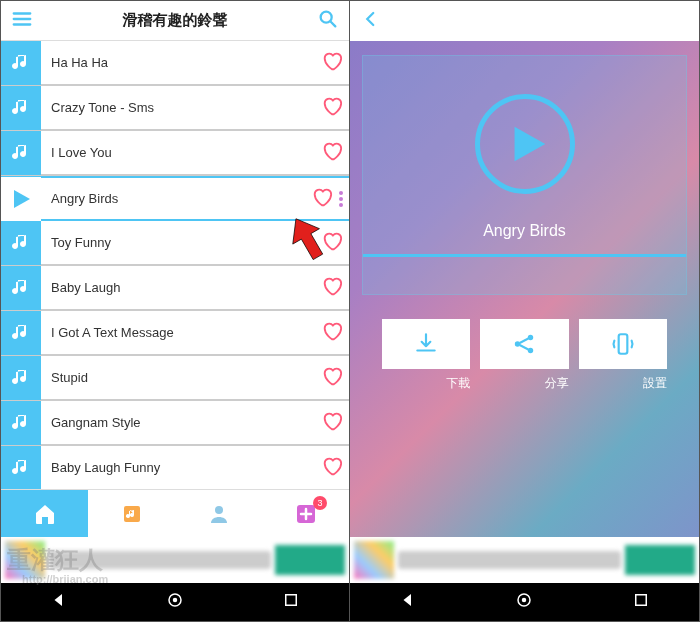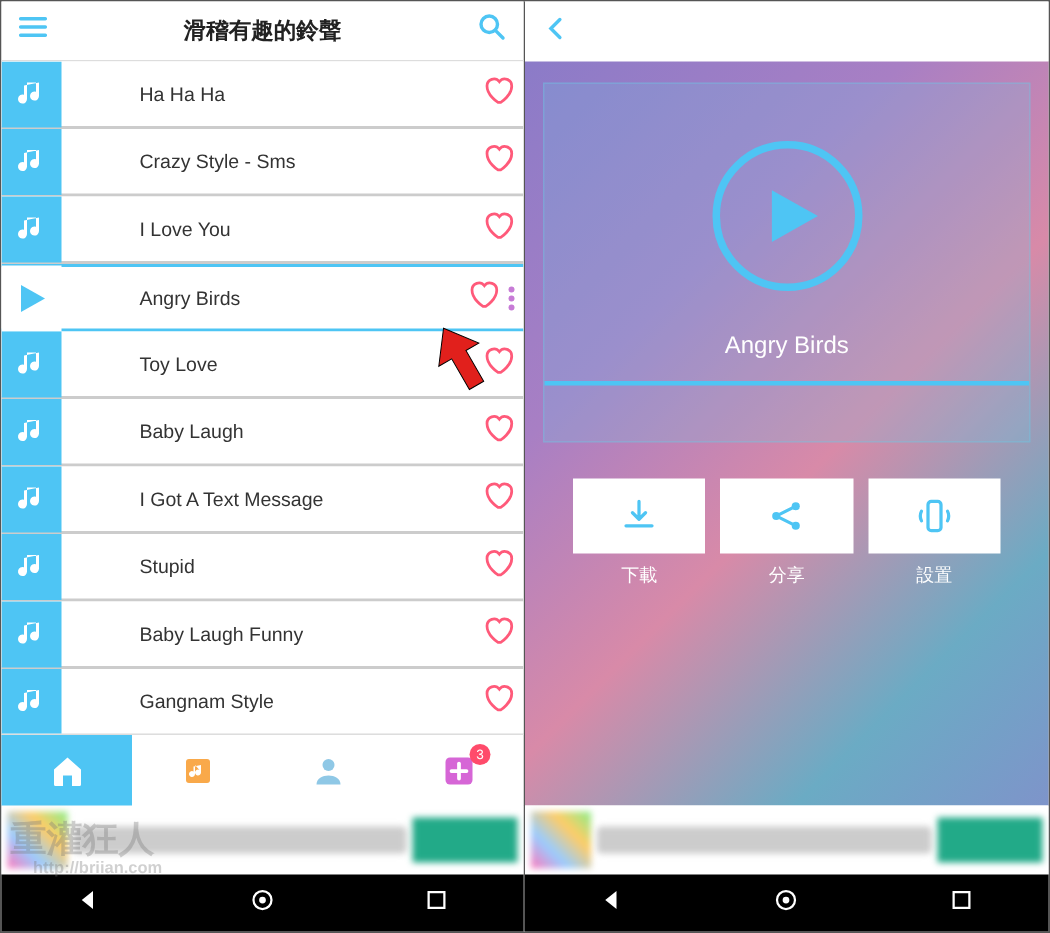--- a/index.html
+++ b/index.html
@@ -14,21 +14,21 @@
 .menu-btn svg, .search-btn svg { width: 22px; height: 22px; }
 .hdr-title { font-size: 15px; font-weight: 600; color: #222; }
 
 
 .list { flex: 1; overflow: hidden; background: #fff; }
 .row { height: 45px; display: flex; align-items: center; border-bottom: 2px solid #ccc; background: #fff; position: relative; }
 .row-sel { border-top: 2px solid #4ec5f4; border-bottom: 2px solid #4ec5f4; }
 .tile { width: 40px; height: 44px; background: #4ec5f4; display: flex; align-items: center; justify-content: center; margin-right: 10px; }
 .tile svg { width: 24px; height: 24px; }
 .tile-sel { background: #fff; }
-.row-label { flex: 1; font-size: 13px; color: #333; margin-left: 42px; }
+.row-label { flex: 1; font-size: 13px; color: #333; }
 .heart { width: 22px; height: 22px; margin-right: 6px; }
 .more-dots { display: flex; flex-direction: column; align-items: center; margin-right: 6px; gap: 2px; }
 .more-dots span { width: 4px; height: 4px; border-radius: 50%; background: #c77bd6; }
 
 
 .nav { height: 48px; background: #fff; display: flex; border-top: 1px solid #ddd; }
 .nav-item { flex: 1; display: flex; align-items: center; justify-content: center; position: relative; }
 .nav-home { background: #4ec5f4; }
 .nav-item svg { width: 24px; height: 24px; }
 .badge { position: absolute; top: 6px; right: 22px; width: 14px; height: 14px; border-radius: 7px; background: #ff4b6b; color: #fff; font-size: 9px; display: flex; align-items: center; justify-content: center; }
@@ -51,21 +51,21 @@
 .hdr-r { height: 40px; background: #fff; display: flex; align-items: center; padding: 0 12px; }
 .back-btn svg { width: 18px; height: 18px; }
 .player-bg { flex: 1; background: linear-gradient(135deg, #8b7bc8 0%, #a87fc4 30%, #d88aa8 55%, #6babc4 80%, #7e94ca 100%); display: flex; flex-direction: column; align-items: center; padding: 14px 12px 0; }
 .player-card { width: 100%; height: 240px; background: rgba(110,200,230,.22); border: 1px solid rgba(110,200,230,.35); display: flex; flex-direction: column; align-items: center; justify-content: center; }
 .play-circle { width: 100px; height: 100px; border: 5px solid #4ec5f4; border-radius: 50%; display: flex; align-items: center; justify-content: center; margin-bottom: 28px; }
 .play-circle svg { width: 46px; height: 46px; margin-left: 6px; }
 .track-name { color: #fff; font-size: 16px; font-weight: 500; margin-bottom: 14px; }
 .progress { width: 100%; height: 3px; background: #4ec5f4; }
 
 .actions { display: flex; gap: 10px; margin-top: 24px; width: 100%; padding: 0 20px; }
-.action { flex: 1; display: flex; flex-direction: column; align-items: center; }
+.action { flex: 1; display: flex; flex-direction: column; align-items: flex-end; }
 .action-box { width: 100%; height: 50px; background: #fff; display: flex; align-items: center; justify-content: center; }
 .action-box svg { width: 26px; height: 26px; }
 .action-lbl { color: #fff; font-size: 12px; margin-top: 6px; }
 
 
 .arrow { position: absolute; pointer-events: none; z-index: 50; }
 .arrow svg { width: 55px; height: 55px; }
 .arrow-1 { left: 280px; top: 210px; transform: rotate(-30deg); }
 </style>
 </head>
@@ -100,21 +100,21 @@
           <span><svg class="heart" viewBox="0 0 24 24">
               <path d="M12 21s-8-5-8-12a5 5 0 019-3 5 5 0 019 3c0 7-8 12-8 12z" fill="none" stroke="#ff5a7a" stroke-width="2"></path>
             </svg></span>
         </div>
         <div class="row">
           <div class="tile">
             <svg viewBox="0 0 24 24">
               <path d="M9 4v11a3 3 0 11-2-2.8V6l10-2v9a3 3 0 11-2-2.8V4z" fill="#fff"></path>
             </svg>
           </div>
-          <span class="row-label">Crazy Style - Sms</span>
+          <span class="row-label">Crazy Tone - Sms</span>
           <span><svg class="heart" viewBox="0 0 24 24">
               <path d="M12 21s-8-5-8-12a5 5 0 019-3 5 5 0 019 3c0 7-8 12-8 12z" fill="none" stroke="#ff5a7a" stroke-width="2"></path>
             </svg></span>
         </div>
         <div class="row">
           <div class="tile">
             <svg viewBox="0 0 24 24">
               <path d="M9 4v11a3 3 0 11-2-2.8V6l10-2v9a3 3 0 11-2-2.8V4z" fill="#fff"></path>
             </svg>
           </div>
@@ -138,21 +138,21 @@
             <span></span>
             <span></span>
           </span>
         </div>
         <div class="row">
           <div class="tile">
             <svg viewBox="0 0 24 24">
               <path d="M9 4v11a3 3 0 11-2-2.8V6l10-2v9a3 3 0 11-2-2.8V4z" fill="#fff"></path>
             </svg>
           </div>
-          <span class="row-label">Toy Love</span>
+          <span class="row-label">Toy Funny</span>
           <span><svg class="heart" viewBox="0 0 24 24">
               <path d="M12 21s-8-5-8-12a5 5 0 019-3 5 5 0 019 3c0 7-8 12-8 12z" fill="none" stroke="#ff5a7a" stroke-width="2"></path>
             </svg></span>
         </div>
         <div class="row">
           <div class="tile">
             <svg viewBox="0 0 24 24">
               <path d="M9 4v11a3 3 0 11-2-2.8V6l10-2v9a3 3 0 11-2-2.8V4z" fill="#fff"></path>
             </svg>
           </div>
@@ -182,32 +182,32 @@
           <span><svg class="heart" viewBox="0 0 24 24">
               <path d="M12 21s-8-5-8-12a5 5 0 019-3 5 5 0 019 3c0 7-8 12-8 12z" fill="none" stroke="#ff5a7a" stroke-width="2"></path>
             </svg></span>
         </div>
         <div class="row">
           <div class="tile">
             <svg viewBox="0 0 24 24">
               <path d="M9 4v11a3 3 0 11-2-2.8V6l10-2v9a3 3 0 11-2-2.8V4z" fill="#fff"></path>
             </svg>
           </div>
+          <span class="row-label">Gangnam Style</span>
+          <span><svg class="heart" viewBox="0 0 24 24">
+              <path d="M12 21s-8-5-8-12a5 5 0 019-3 5 5 0 019 3c0 7-8 12-8 12z" fill="none" stroke="#ff5a7a" stroke-width="2"></path>
+            </svg></span>
+        </div>
+        <div class="row">
+          <div class="tile">
+            <svg viewBox="0 0 24 24">
+              <path d="M9 4v11a3 3 0 11-2-2.8V6l10-2v9a3 3 0 11-2-2.8V4z" fill="#fff"></path>
+            </svg>
+          </div>
           <span class="row-label">Baby Laugh Funny</span>
-          <span><svg class="heart" viewBox="0 0 24 24">
-              <path d="M12 21s-8-5-8-12a5 5 0 019-3 5 5 0 019 3c0 7-8 12-8 12z" fill="none" stroke="#ff5a7a" stroke-width="2"></path>
-            </svg></span>
-        </div>
-        <div class="row">
-          <div class="tile">
-            <svg viewBox="0 0 24 24">
-              <path d="M9 4v11a3 3 0 11-2-2.8V6l10-2v9a3 3 0 11-2-2.8V4z" fill="#fff"></path>
-            </svg>
-          </div>
-          <span class="row-label">Gangnam Style</span>
           <span><svg class="heart" viewBox="0 0 24 24">
               <path d="M12 21s-8-5-8-12a5 5 0 019-3 5 5 0 019 3c0 7-8 12-8 12z" fill="none" stroke="#ff5a7a" stroke-width="2"></path>
             </svg></span>
         </div>
       </div>
 
     <div class="nav">
       <div class="nav-item nav-home">
         <svg viewBox="0 0 24 24">
             <path d="M3 11l9-8 9 8v10a1 1 0 01-1 1h-5v-7h-6v7H4a1 1 0 01-1-1z" fill="#fff"></path>

